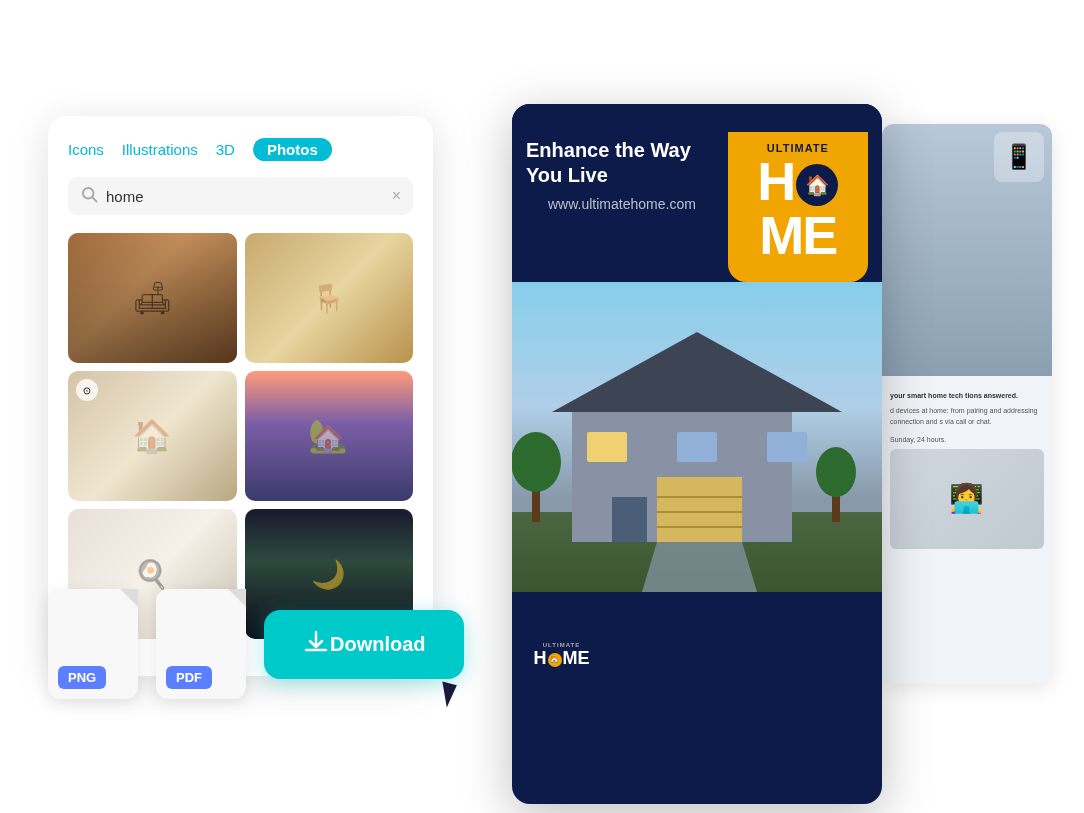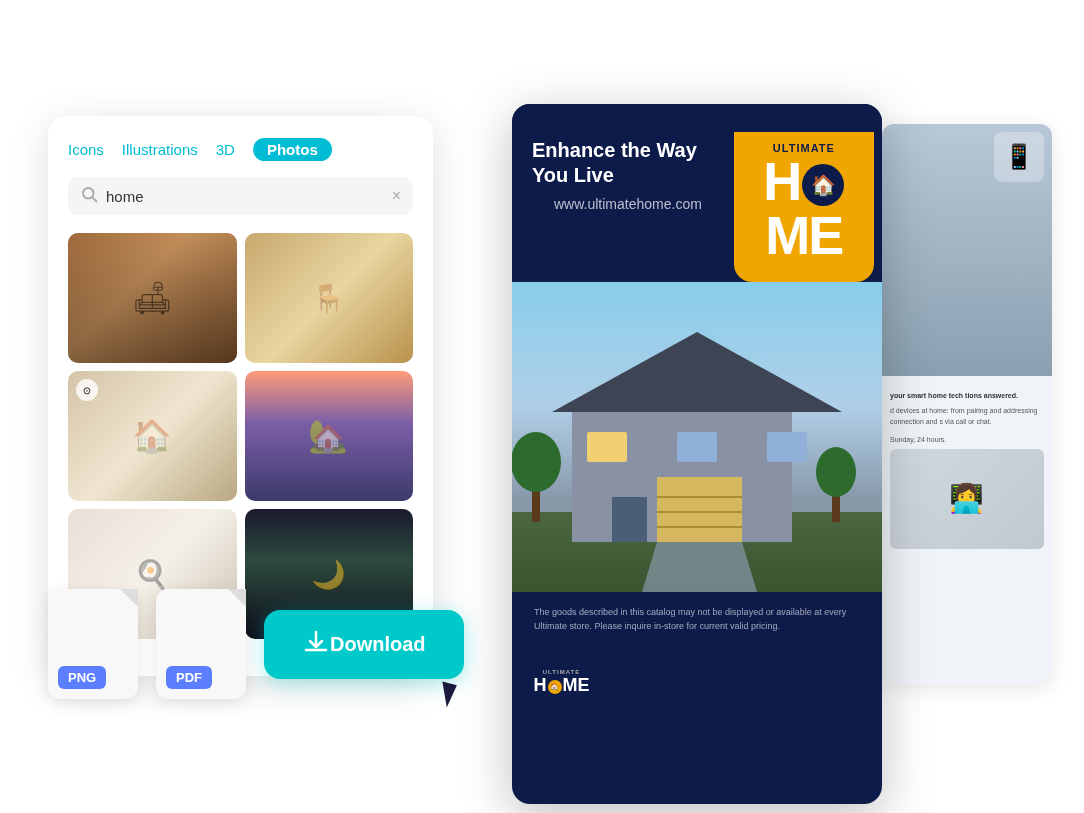--- a/index.html
+++ b/index.html
@@ -338,21 +338,21 @@
       background: #0d1b4b;
       border-radius: 18px;
       overflow: hidden;
       box-shadow: 0 12px 50px rgba(0,0,0,0.25);
       z-index: 2;
     }
 
     .brochure-header {
       display: flex;
       align-items: flex-start;
-      padding: 28px 22px 0 20px;
+      padding: 28px 22px 0 14px;
       gap: 10px;
       background: #0d1b4b;
     }
 
     .brochure-headline {
       color: #fff;
       font-size: 20px;
       font-weight: 700;
       line-height: 1.25;
       flex: 1;
@@ -717,21 +717,20 @@
 
           <rect x="320" y="200" width="8" height="40" fill="#5a3a1a"></rect>
           <ellipse cx="324" cy="190" rx="20" ry="25" fill="#2d6a2d"></ellipse>
 
           <polygon points="145,260 230,260 245,310 130,310" fill="#8899aa" opacity="0.7"></polygon>
         </svg>
       </div>
 
 
       <div class="brochure-bottom-section">
-        <div class="brochure-promo-text">The goods described in this catalog may not be displayed or available at every Ultimate store. Please inquire in-store for current valid pricing.</div>
       </div>
 
       <div class="brochure-footer">
         <div class="footer-logo">
           <div class="footer-logo-text">ULTIMATE</div>
           <div class="footer-logo-home">
             <span class="footer-h">H</span>
             <div class="footer-circle">
               <span class="footer-house">🏠</span>
             </div>

